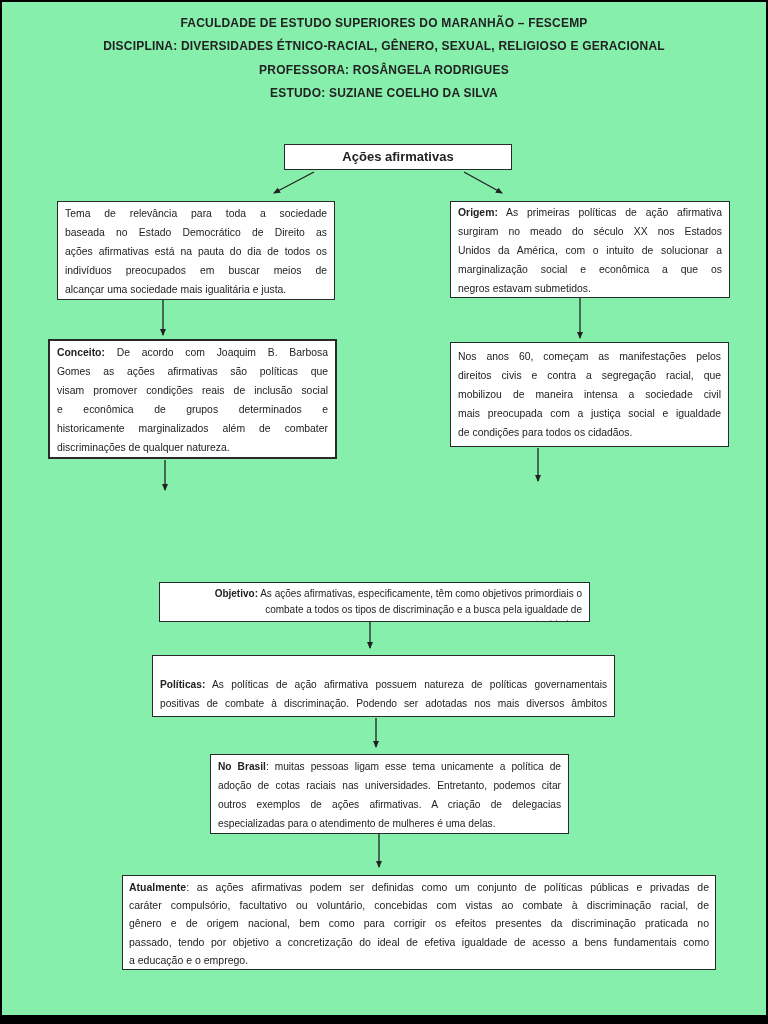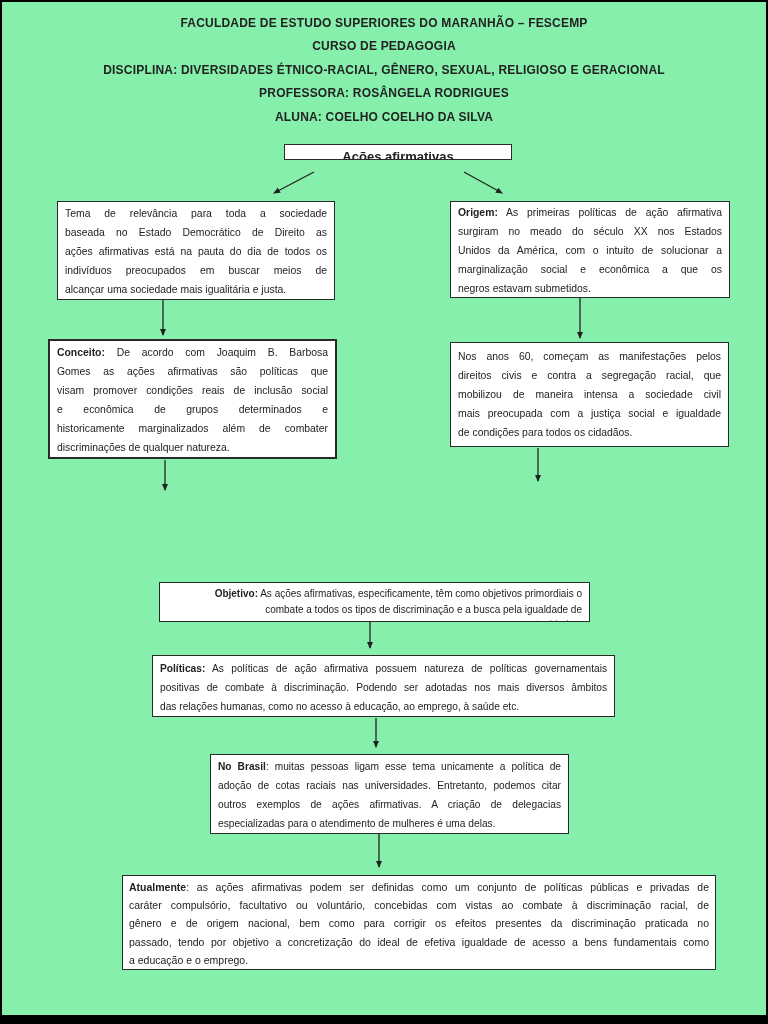--- a/index.html
+++ b/index.html
@@ -39,35 +39,35 @@
     line-height: 19px;
     text-align: justify;
     text-align-last: justify;
     white-space: nowrap;
     overflow: hidden;
   }
   .box .ln:last-child { text-align-last: auto; }
   .box b { font-weight: bold; }
 
   .title-box {
-    left: 282px; top: 142px; width: 228px; height: 16px;
+    left: 282px; top: 142px; width: 228px; height: 26px;
     text-align: center; font-weight: bold; font-size: 13px;
     line-height: 24px; padding: 0;
   }
 
   .box-tema      { left: 55px;  top: 199px; width: 278px; height: 99px; }
   .box-origem    { left: 448px; top: 199px; width: 280px; height: 97px; padding-top: 1px; }
   .box-conceito  { left: 46px;  top: 337px; width: 289px; height: 120px; border-width: 2px; }
   .box-anos60    { left: 448px; top: 340px; width: 279px; height: 105px; padding-top: 4px; }
 
   .box-objetivo  { left: 157px; top: 580px; width: 431px; height: 40px; padding: 3px 7px; font-size: 10px; }
   .box-objetivo .ln { line-height: 15.5px; text-align: right; text-align-last: auto; }
   .box-objetivo .ln:last-child { color: #777; }
 
-  .box-politicas { left: 150px; top: 653px; width: 463px; height: 62px; padding-top: 3px; font-size: 10.2px; }
+  .box-politicas { left: 150px; top: 653px; width: 463px; height: 62px; padding-top: 19px; font-size: 10.2px; }
   .box-nobrasil  { left: 208px; top: 752px; width: 359px; height: 80px; font-size: 10.2px; }
   .box-atualmente{ left: 88px;  top: 873px; width: 594px; height: 95px; padding: 2px 6px; font-size: 10.5px; margin-left: 32px; }
   .box-atualmente .ln { line-height: 18.2px; }
 </style>
 </head>
 <body>
 
 <div class="page">
 
   <svg class="connectors" viewBox="0 0 768 1024">
@@ -82,24 +82,23 @@
     <line x1="578" y1="296" x2="578" y2="336" marker-end="url(#ah)"></line>
     <line x1="163" y1="458" x2="163" y2="488" marker-end="url(#ah)"></line>
     <line x1="536" y1="446" x2="536" y2="479" marker-end="url(#ah)"></line>
     <line x1="368" y1="620" x2="368" y2="646" marker-end="url(#ah)"></line>
     <line x1="374" y1="716" x2="374" y2="745" marker-end="url(#ah)"></line>
     <line x1="377" y1="832" x2="377" y2="865" marker-end="url(#ah)"></line>
   </svg>
 
   <div class="header">
       <div class="hline">FACULDADE DE ESTUDO SUPERIORES DO MARANHÃO – FESCEMP</div>
-      <div class="hline">CURSO DE PEDAGOGIA</div>
       <div class="hline">DISCIPLINA: DIVERSIDADES ÉTNICO-RACIAL, GÊNERO, SEXUAL, RELIGIOSO E GERACIONAL</div>
       <div class="hline">PROFESSORA: ROSÂNGELA RODRIGUES</div>
-      <div class="hline">ALUNA: COELHO COELHO DA SILVA</div>
+      <div class="hline">ESTUDO: SUZIANE COELHO DA SILVA</div>
     </div>
 
   <div class="box title-box">Ações afirmativas</div>
 
   <div class="box box-tema">
       <div class="ln">Tema de relevância para toda a sociedade</div>
       <div class="ln">baseada no Estado Democrático de Direito as</div>
       <div class="ln">ações afirmativas está na pauta do dia de todos os</div>
       <div class="ln">indivíduos preocupados em buscar meios de</div>
       <div class="ln">alcançar uma sociedade mais igualitária e justa.</div>

